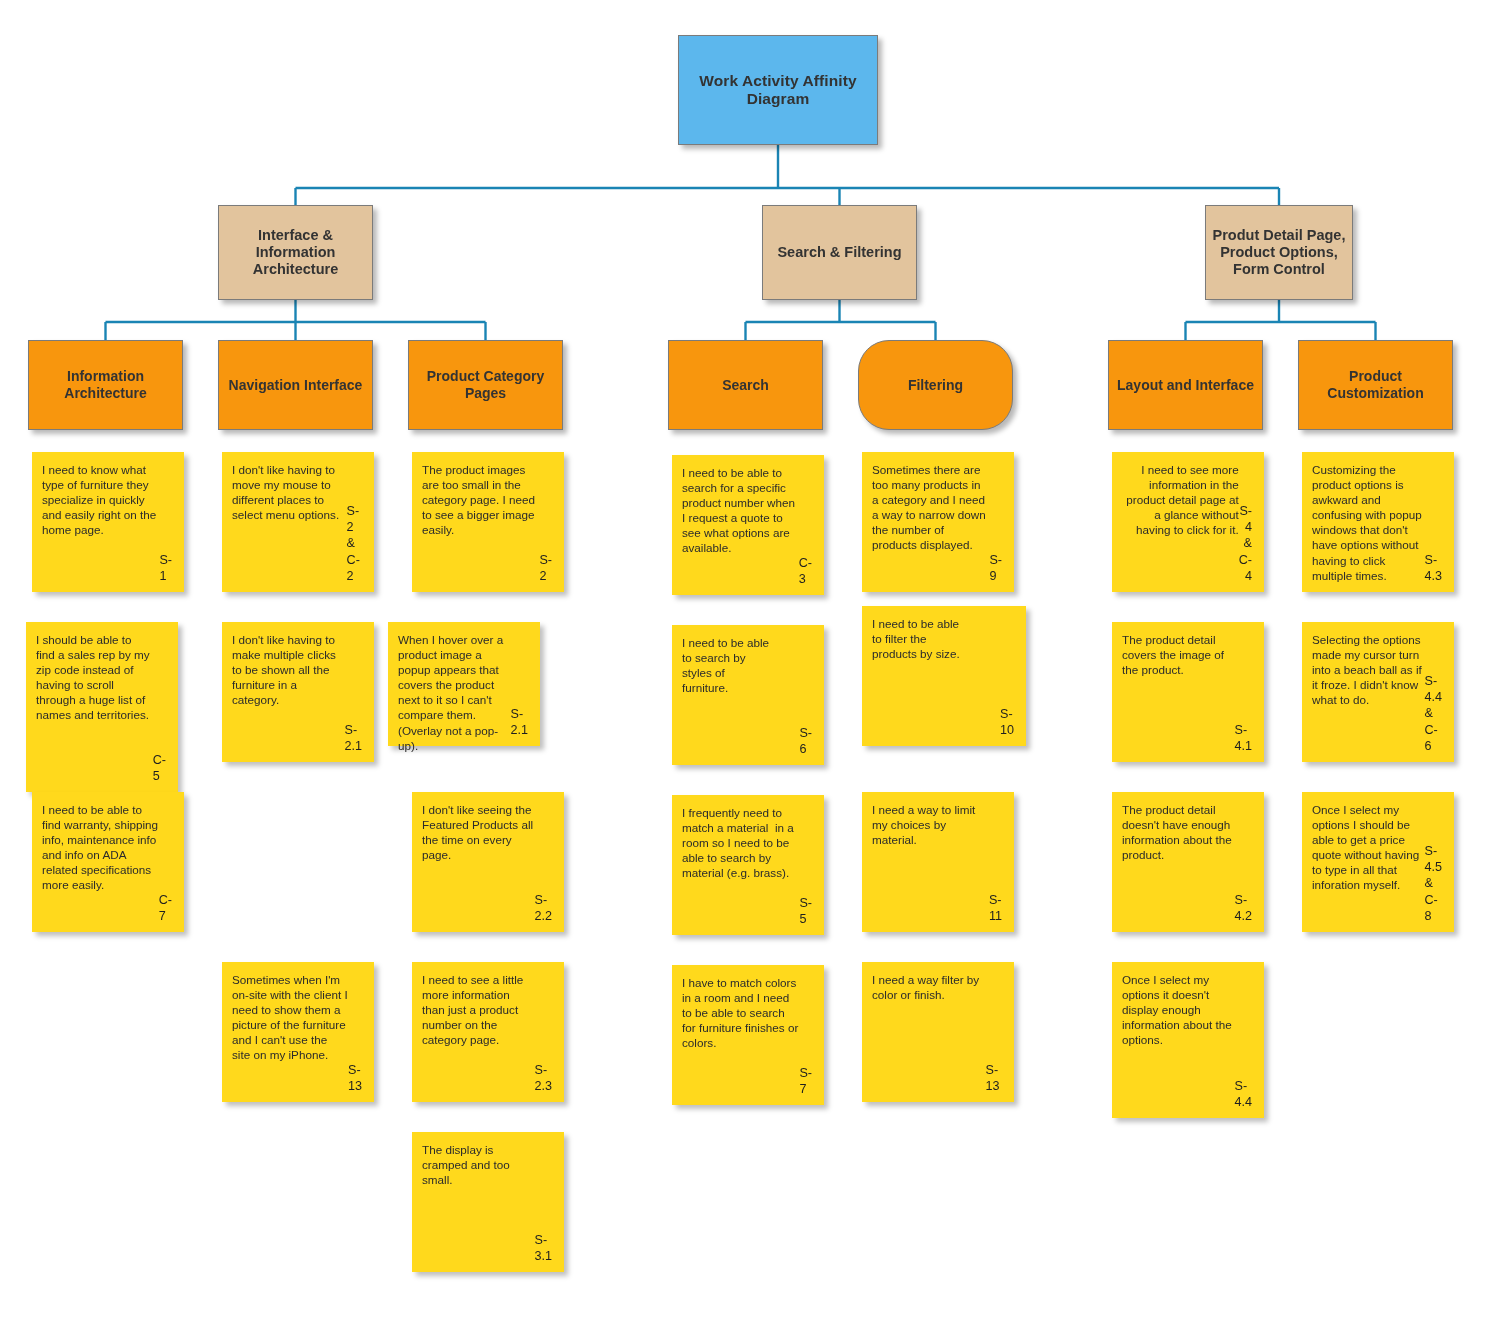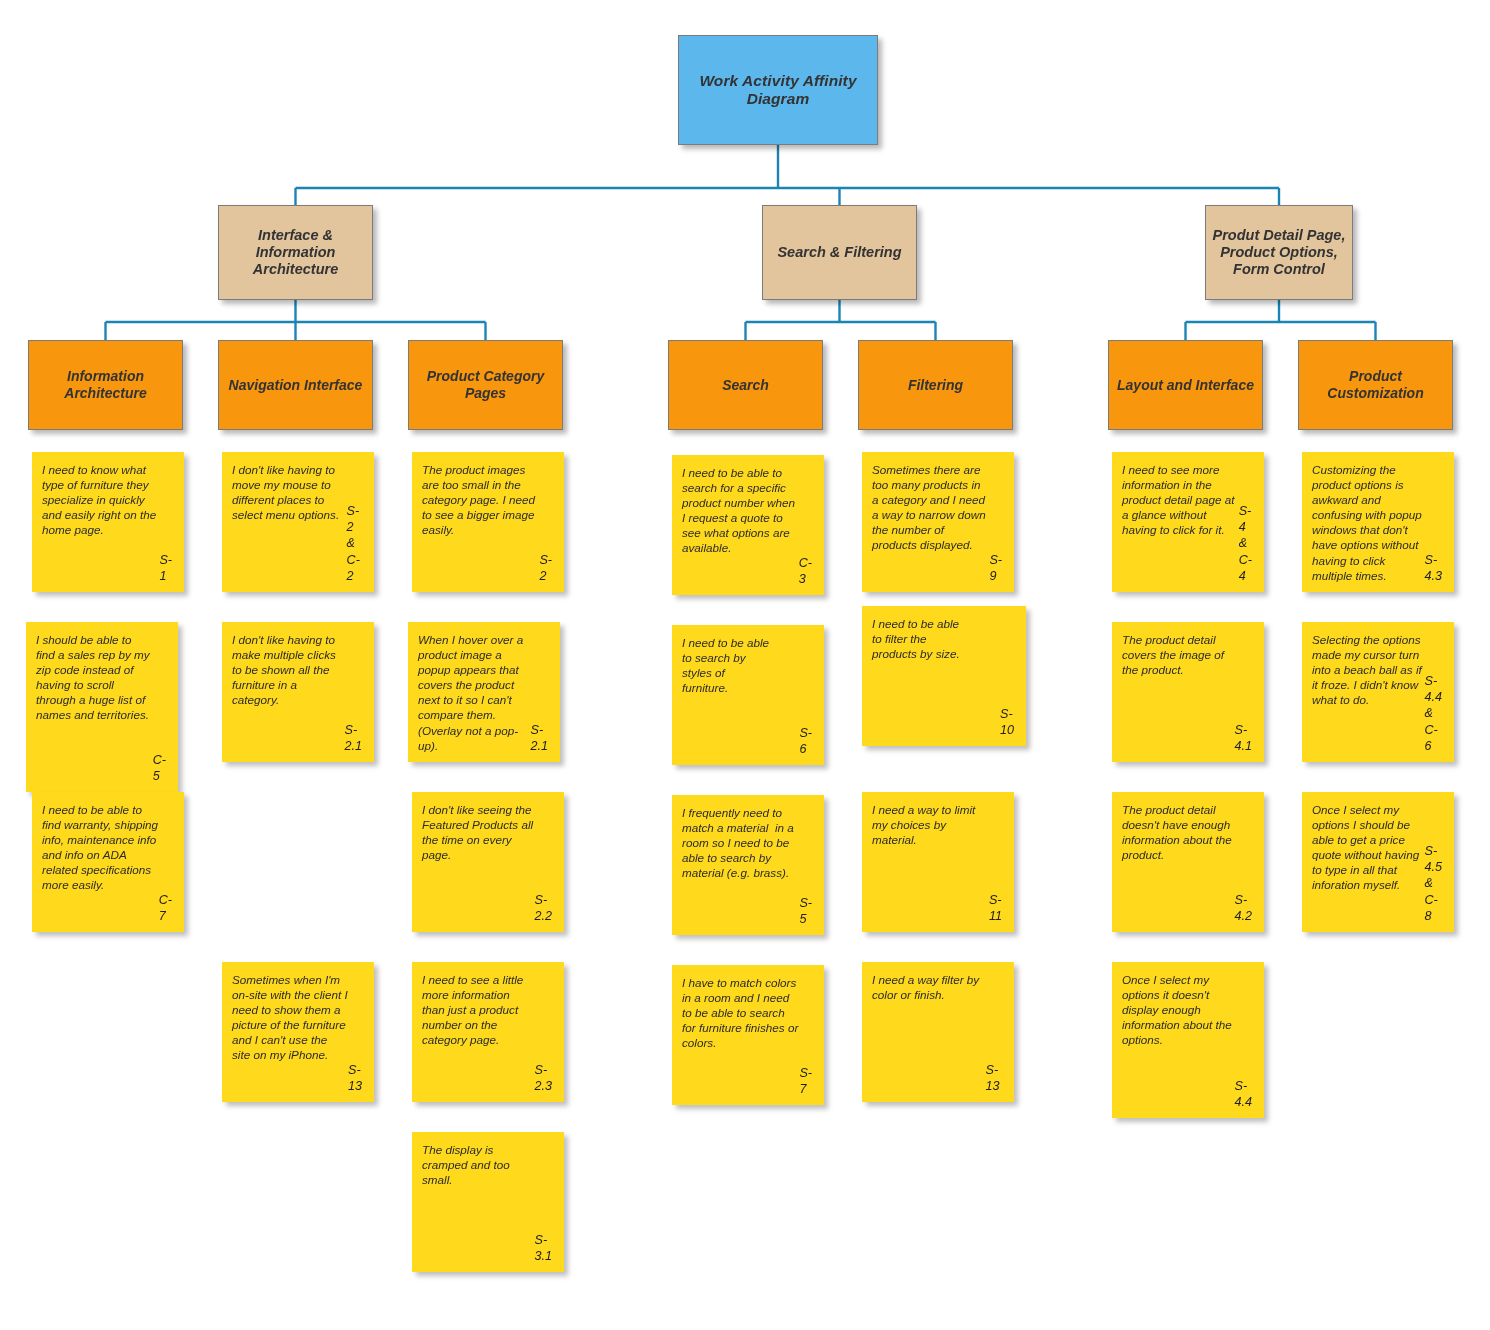--- a/index.html
+++ b/index.html
@@ -12,21 +12,20 @@
     height: 1330px;
     position: relative;
     font-family: "Liberation Sans", sans-serif;
     overflow: hidden;
   }
   #canvas {
     position: absolute;
     left: 0; top: 0;
     width: 1490px;
     height: 1330px;
-    font-style: italic;
   }
   #connectors {
     position: absolute;
     left: 0; top: 0;
     width: 1490px;
     height: 1330px;
     pointer-events: none;
   }
 
   .node {
@@ -125,21 +124,21 @@
     </div>
     <div class="node node-cat" style="left: 218px; top: 340px; width: 155px; height: 90px;">
       <div class="node-inner">Navigation Interface</div>
     </div>
     <div class="node node-cat" style="left: 408px; top: 340px; width: 155px; height: 90px;">
       <div class="node-inner">Product Category Pages</div>
     </div>
     <div class="node node-cat" style="left: 668px; top: 340px; width: 155px; height: 90px;">
       <div class="node-inner">Search</div>
     </div>
-    <div class="node node-cat" style="left: 858px; top: 340px; width: 155px; height: 90px;">
+    <div class="node node-cat" style="left: 858px; top: 340px; width: 155px; height: 90px; border-radius: 31px;">
       <div class="node-inner">Filtering</div>
     </div>
     <div class="node node-cat" style="left: 1108px; top: 340px; width: 155px; height: 90px;">
       <div class="node-inner">Layout and Interface</div>
     </div>
     <div class="node node-cat" style="left: 1298px; top: 340px; width: 155px; height: 90px;">
       <div class="node-inner">Product Customization</div>
     </div>
     <div class="note" style="left: 32px; top: 452px; width: 152px; height: 140px;">
       <div class="note-text">I need to know what type of furniture they specialize in quickly and easily right on the home page.</div>
@@ -162,21 +161,21 @@
       <div class="note-code">S-2.1</div>
     </div>
     <div class="note" style="left: 222px; top: 962px; width: 152px; height: 140px;">
       <div class="note-text">Sometimes when I'm on-site with the client I need to show them a picture of the furniture and I can't use the site on my iPhone.</div>
       <div class="note-code">S-13</div>
     </div>
     <div class="note" style="left: 412px; top: 452px; width: 152px; height: 140px;">
       <div class="note-text">The product images are too small in the category page. I need to see a bigger image easily.</div>
       <div class="note-code">S-2</div>
     </div>
-    <div class="note" style="left: 408px; top: 622px; width: 152px; height: 140px;">
+    <div class="note" style="left: 388px; top: 622px; width: 152px; height: 124px;">
       <div class="note-text">When I hover over a product image a popup appears that covers the product next to it so I can't compare them. (Overlay not a pop-up).</div>
       <div class="note-code">S-2.1</div>
     </div>
     <div class="note" style="left: 412px; top: 792px; width: 152px; height: 140px;">
       <div class="note-text">I don't like seeing the Featured Products all the time on every page.</div>
       <div class="note-code">S-2.2</div>
     </div>
     <div class="note" style="left: 412px; top: 962px; width: 152px; height: 140px;">
       <div class="note-text">I need to see a little more information than just a product number on the category page.</div>
       <div class="note-code">S-2.3</div>
@@ -210,21 +209,21 @@
       <div class="note-code">S-10</div>
     </div>
     <div class="note" style="left: 862px; top: 792px; width: 152px; height: 140px;">
       <div class="note-text">I need a way to limit my choices by material.</div>
       <div class="note-code">S-11</div>
     </div>
     <div class="note" style="left: 862px; top: 962px; width: 152px; height: 140px;">
       <div class="note-text">I need a way filter by color or finish.</div>
       <div class="note-code">S-13</div>
     </div>
-    <div class="note" style="left: 1112px; top: 452px; width: 152px; height: 140px;">
+    <div class="note" style="left: 1112px; top: 452px; width: 152px; height: 140px; text-align: right;">
       <div class="note-text">I need to see more information in the product detail page at a glance without having to click for it.</div>
       <div class="note-code">S-4 &amp; C-4</div>
     </div>
     <div class="note" style="left: 1112px; top: 622px; width: 152px; height: 140px;">
       <div class="note-text">The product detail covers the image of the product.</div>
       <div class="note-code">S-4.1</div>
     </div>
     <div class="note" style="left: 1112px; top: 792px; width: 152px; height: 140px;">
       <div class="note-text">The product detail doesn't have enough information about the product.</div>
       <div class="note-code">S-4.2</div>

